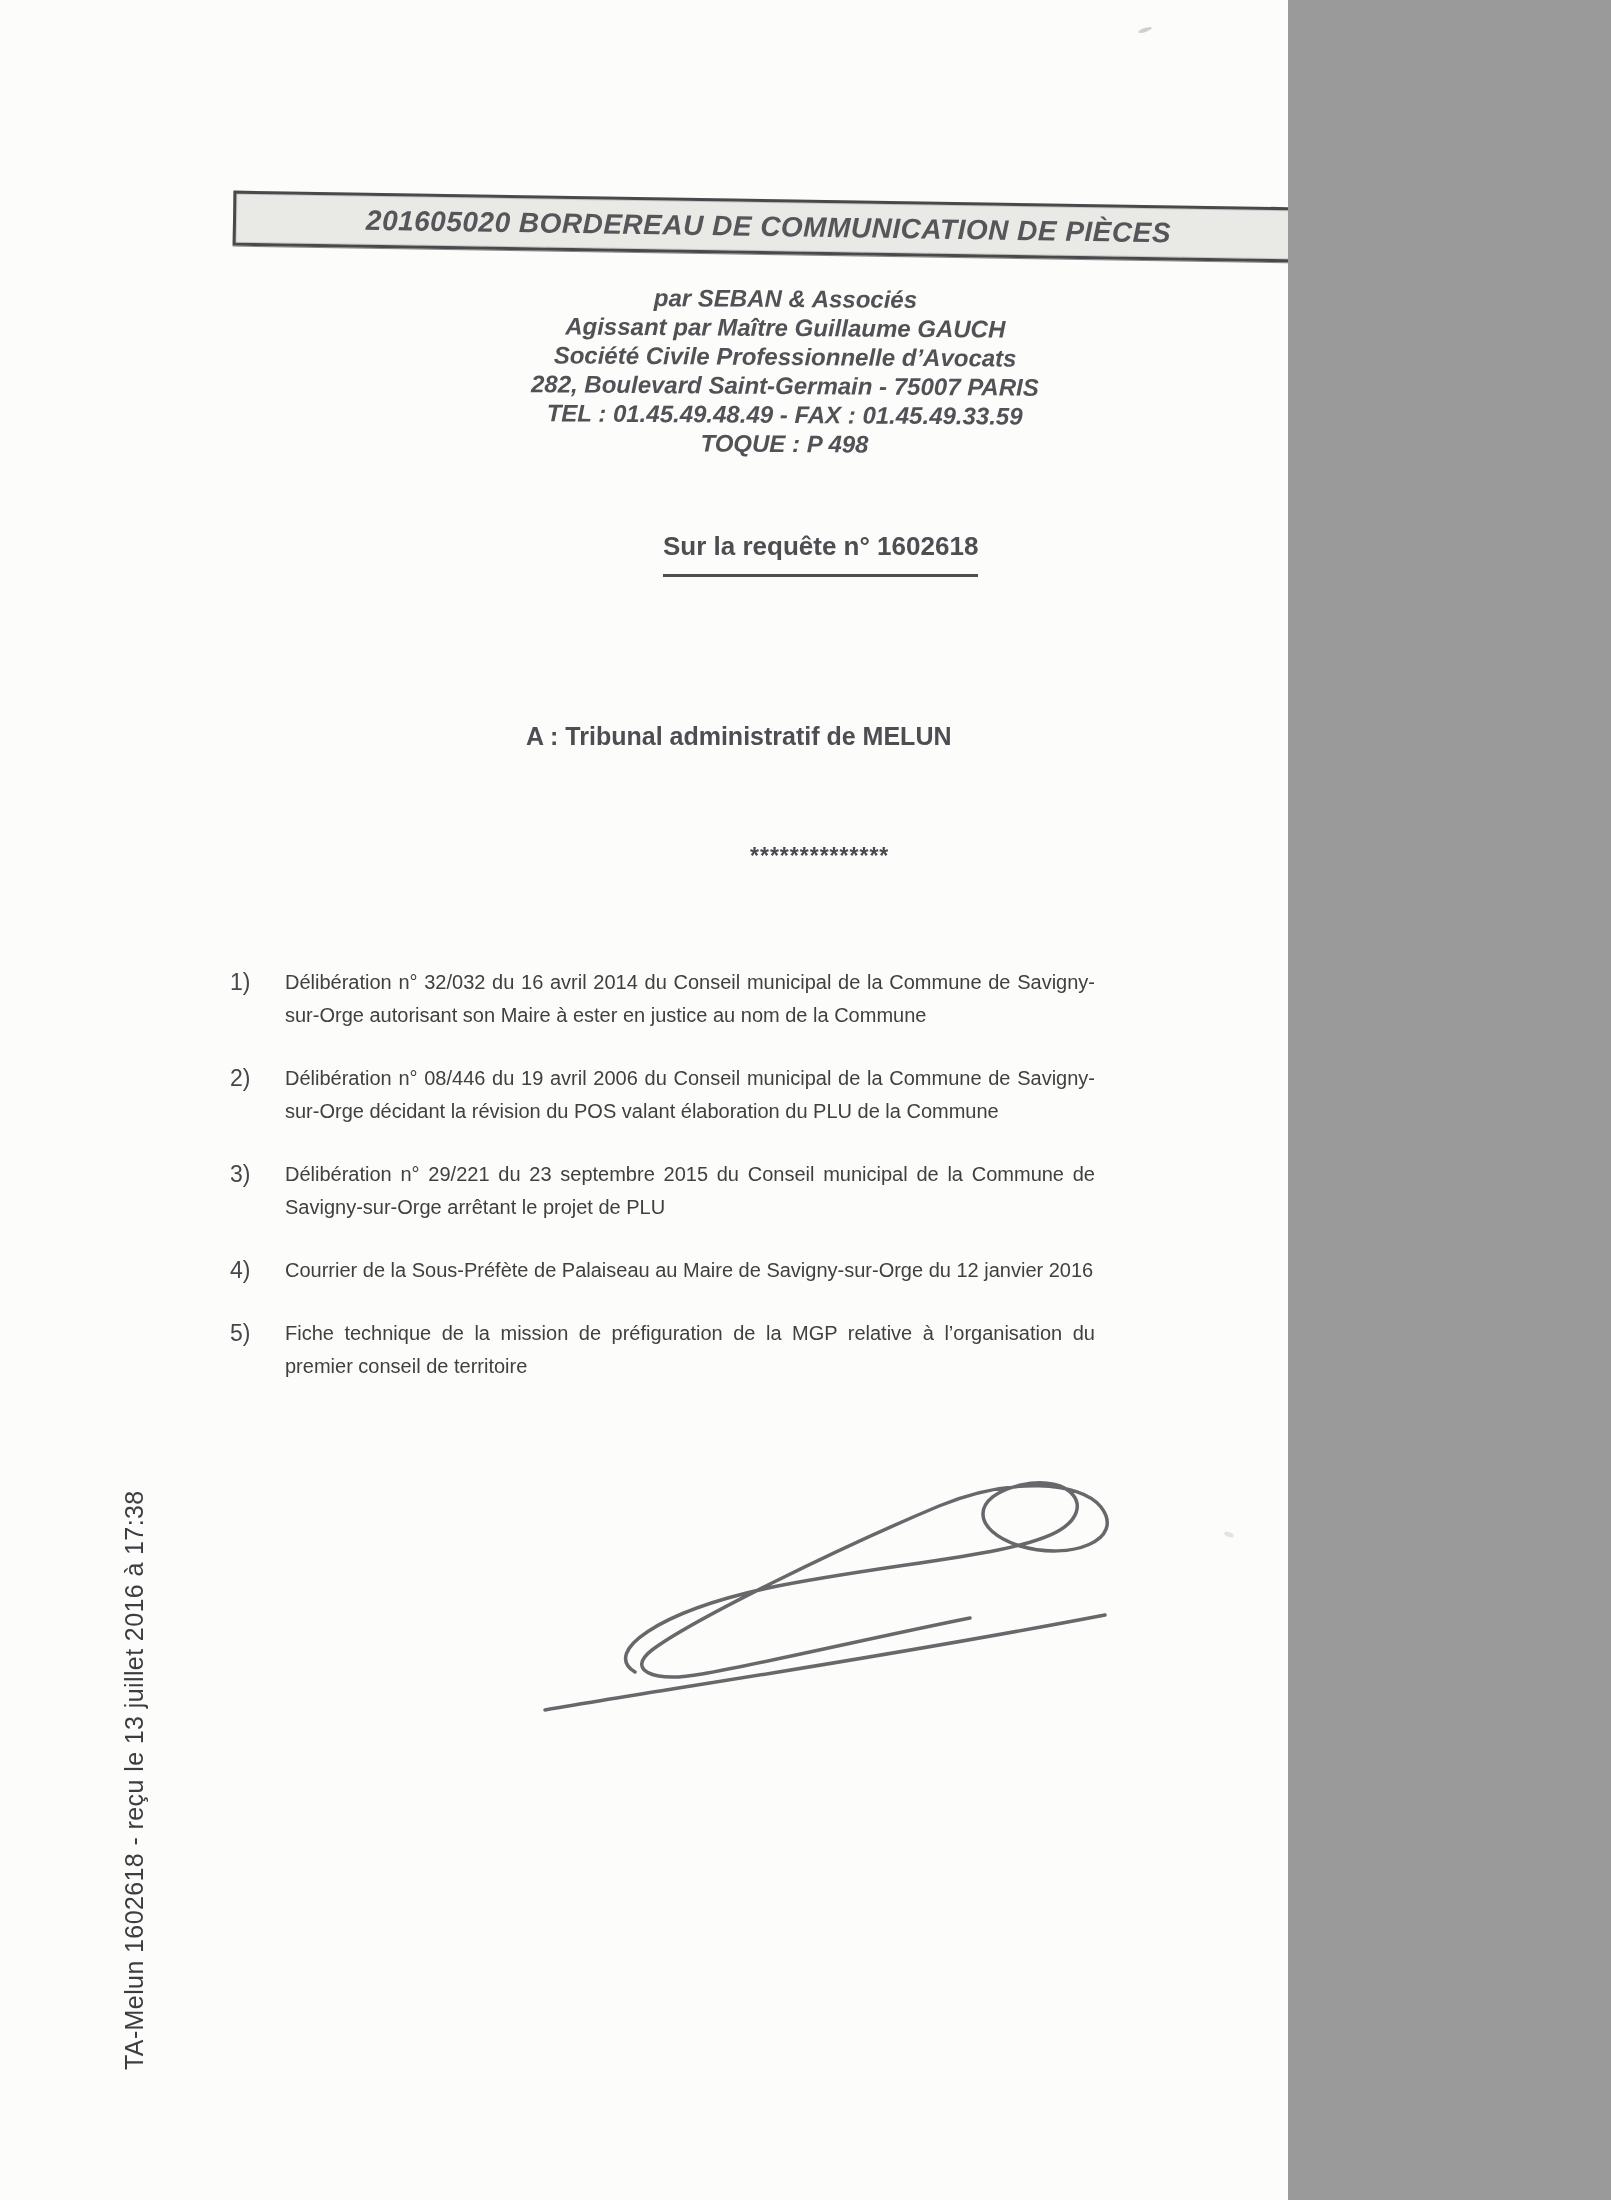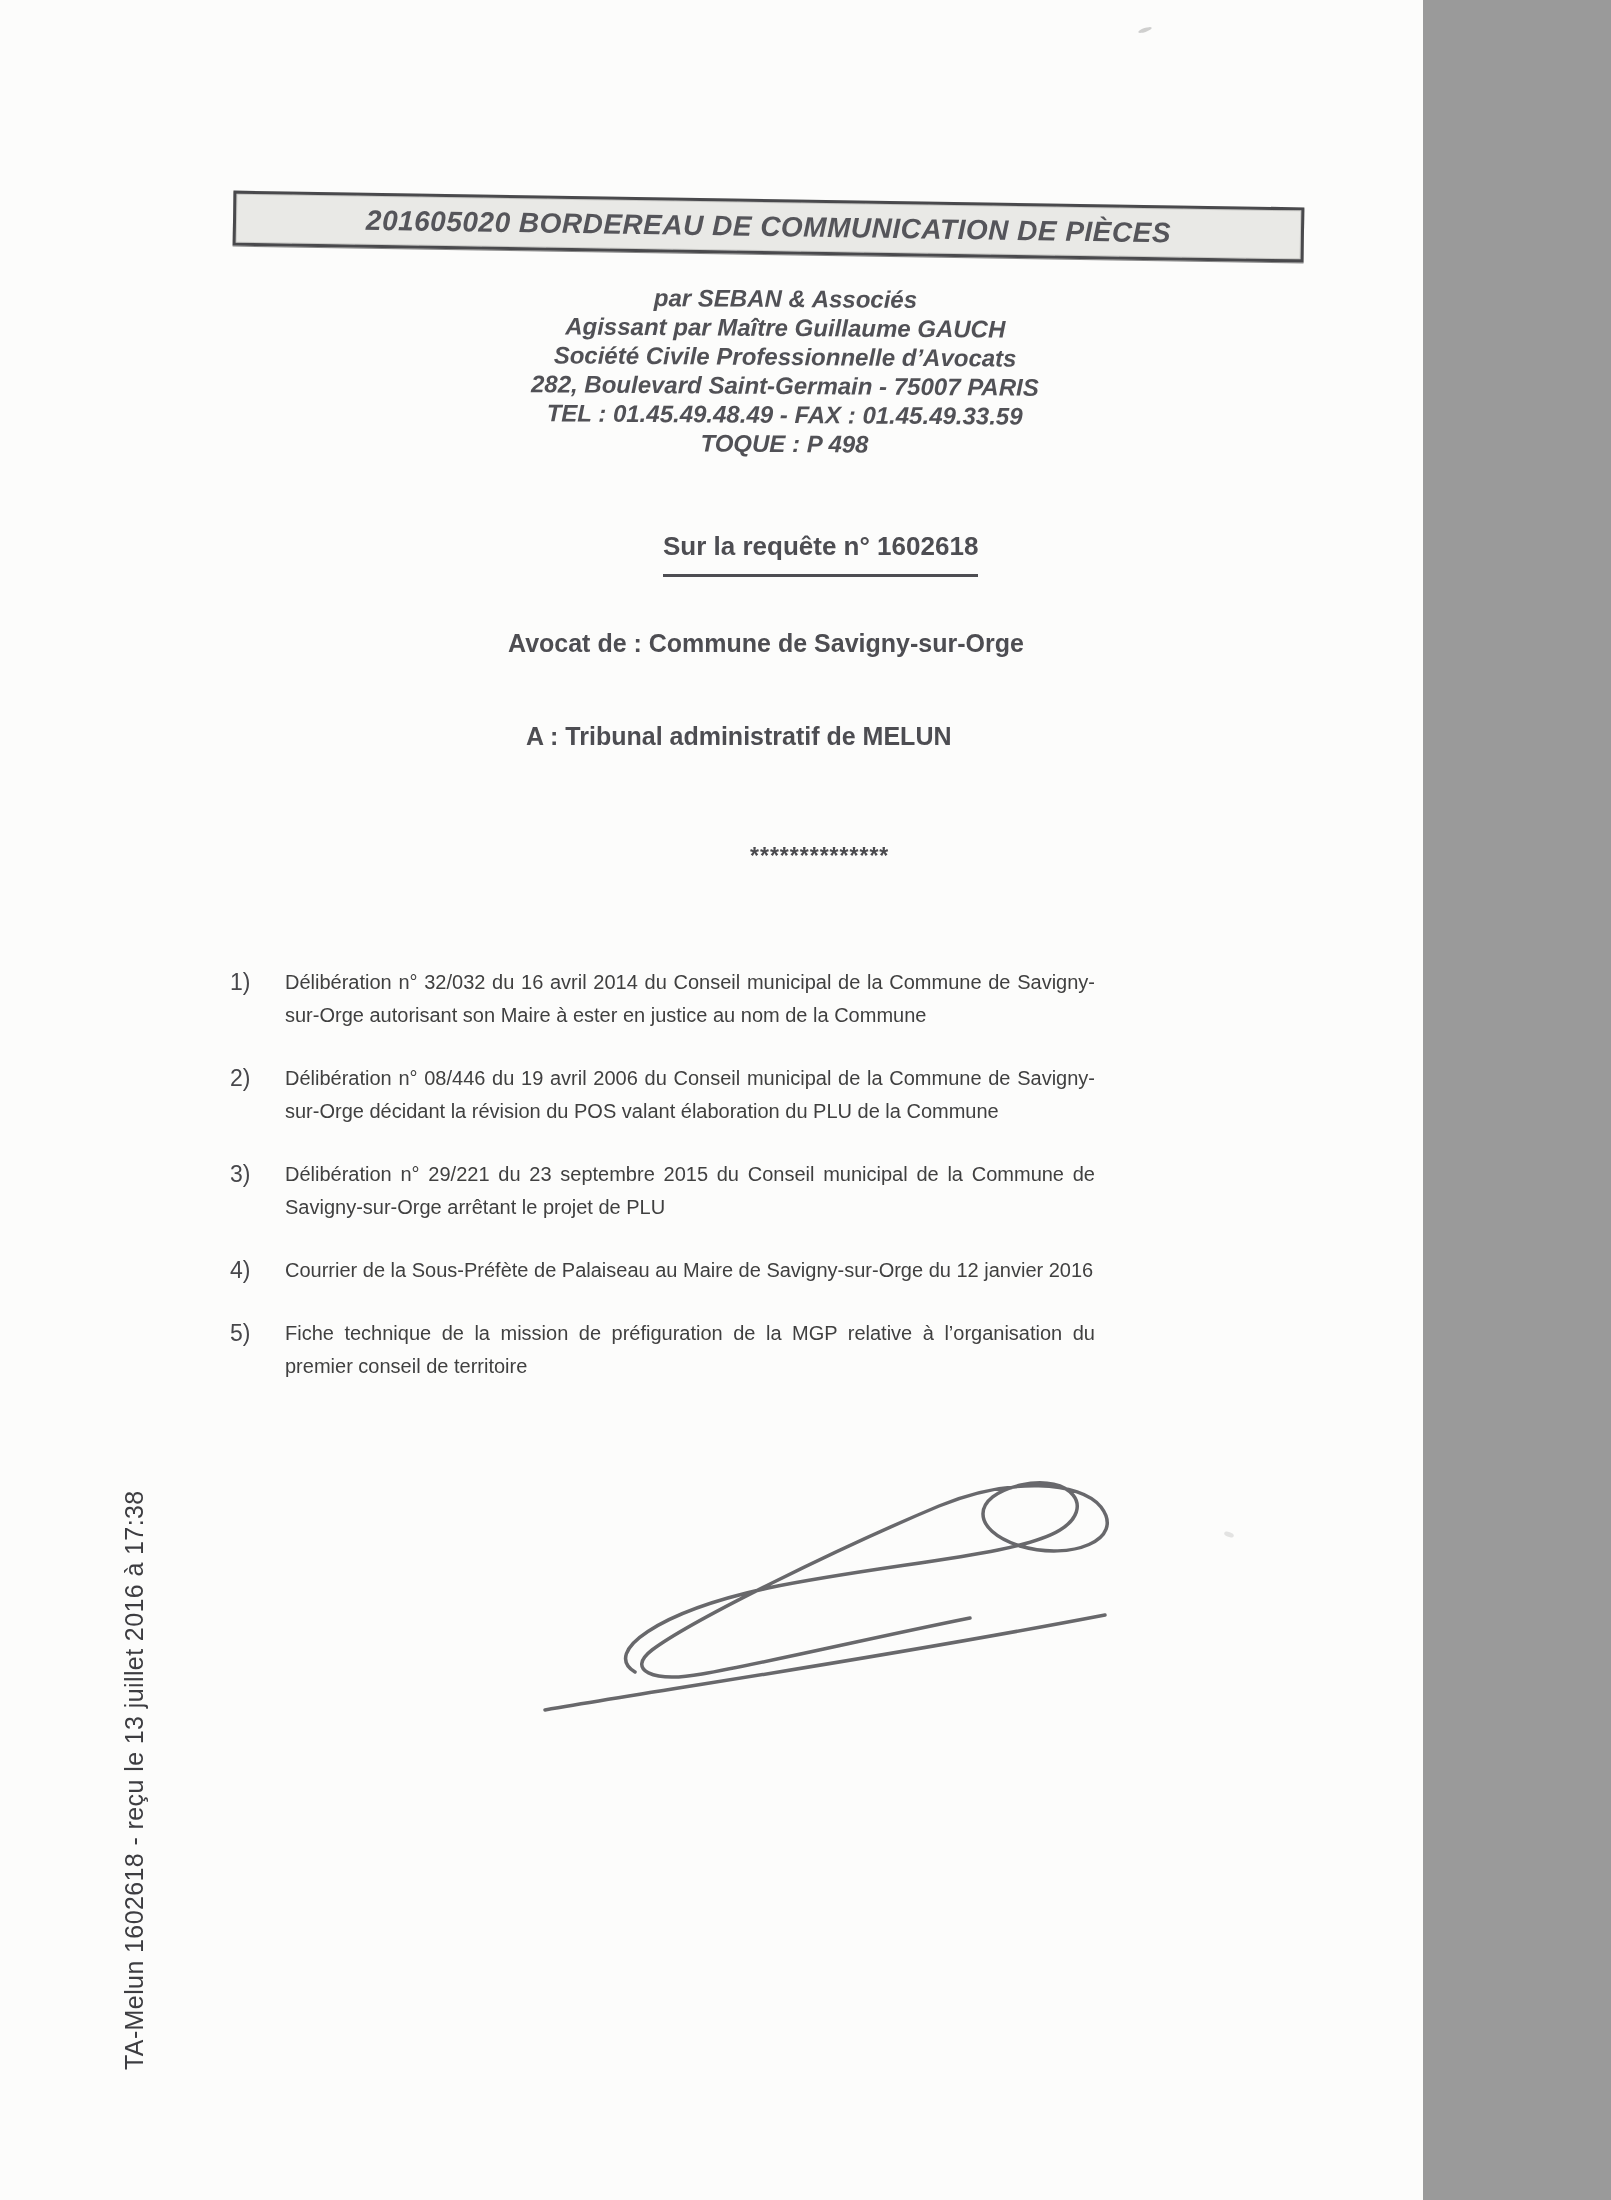--- a/index.html
+++ b/index.html
@@ -1,18 +1,18 @@
 <!DOCTYPE html>
 <html><head>
 <meta charset="utf-8">
 <style>
   html,body{margin:0;padding:0;background:#9a9a9a;}
   .page{
     position:relative;
-    width:1423px;height:2200px;
+    width:1288px;height:2200px;
     background:#fcfcfb;
     overflow:hidden;
     font-family:"Liberation Sans", sans-serif;
     color:#47474b;
   }
   
   .title-box{
     position:absolute;left:233px;top:199px;width:1065px;height:49px;
     background:#e9e9e6;
     border:3px solid #49494c;
@@ -96,21 +96,20 @@
     <div>par SEBAN &amp; Associés</div>
     <div>Agissant par Maître Guillaume GAUCH</div>
     <div>Société Civile Professionnelle d’Avocats</div>
     <div>282, Boulevard Saint-Germain - 75007 PARIS</div>
     <div>TEL : 01.45.49.48.49 - FAX : 01.45.49.33.59</div>
     <div>TOQUE : P 498</div>
   </div>
 
   <div class="req-ref">Sur la requête n° 1602618</div>
 
-  <div class="avocat-line">Avocat de : Commune de Savigny-sur-Orge</div>
 
   <div class="tribunal-line">A : Tribunal administratif de MELUN</div>
 
   <div class="separator">**************</div>
 
   <div class="pieces">
     <div class="piece">
       <div class="num">1)</div>
       <div class="txt">Délibération n° 32/032 du 16 avril 2014 du Conseil municipal de la Commune de Savigny-sur-Orge autorisant son Maire à ester en justice au nom de la Commune</div>
     </div>

